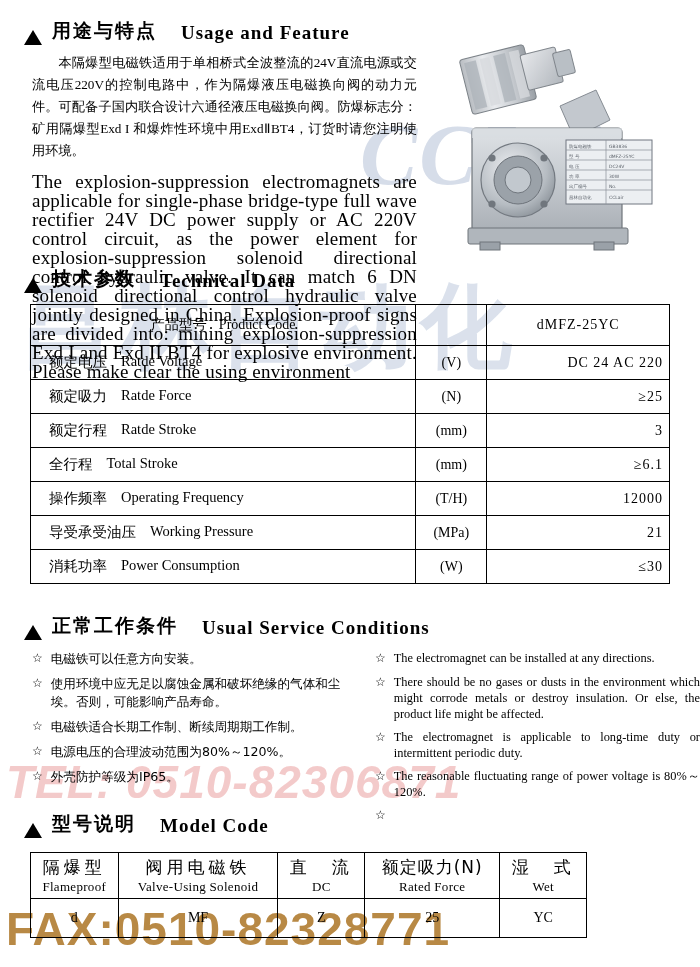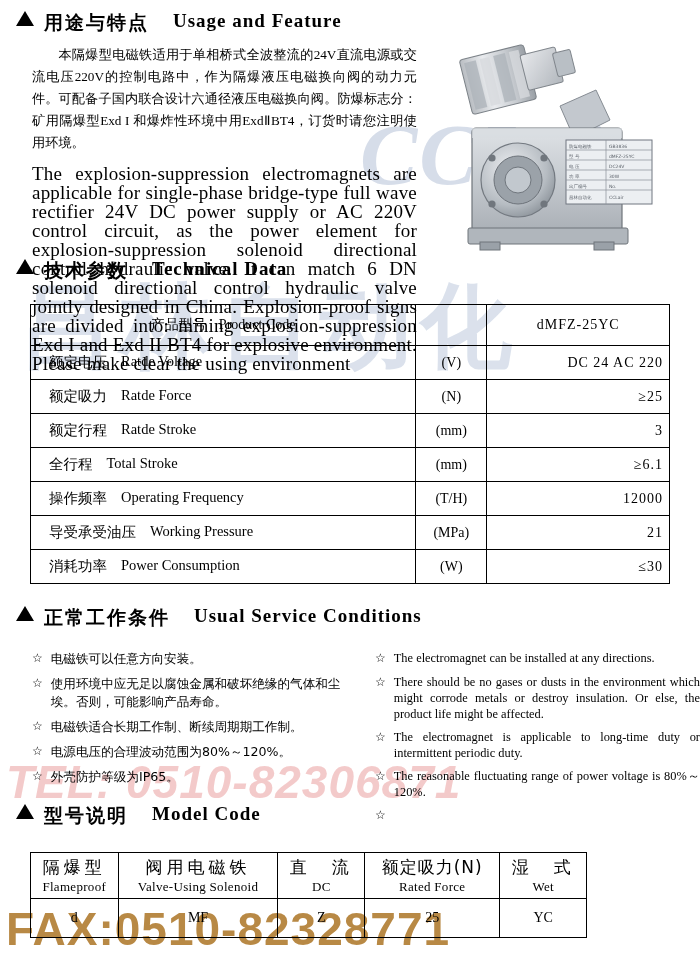--- a/index.html
+++ b/index.html
@@ -65,23 +65,23 @@
     font-family: "Liberation Sans", sans-serif;
     letter-spacing: 1px;
     margin-top: 47px;
   }
 
   .content { position: relative; z-index: 2; }
 
   
   .section-head {
     display: flex;
-    align-items: flex-start;
+    align-items: flex-end;
     gap: 10px;
-    margin: 0;
+    margin: 8px;
     padding: 0;
   }
   .tri {
     width: 0; height: 0;
     border-left: 9px solid transparent;
     border-right: 9px solid transparent;
     border-bottom: 15px solid #000;
     display: inline-block;
     position: relative;
     top: 1px;

